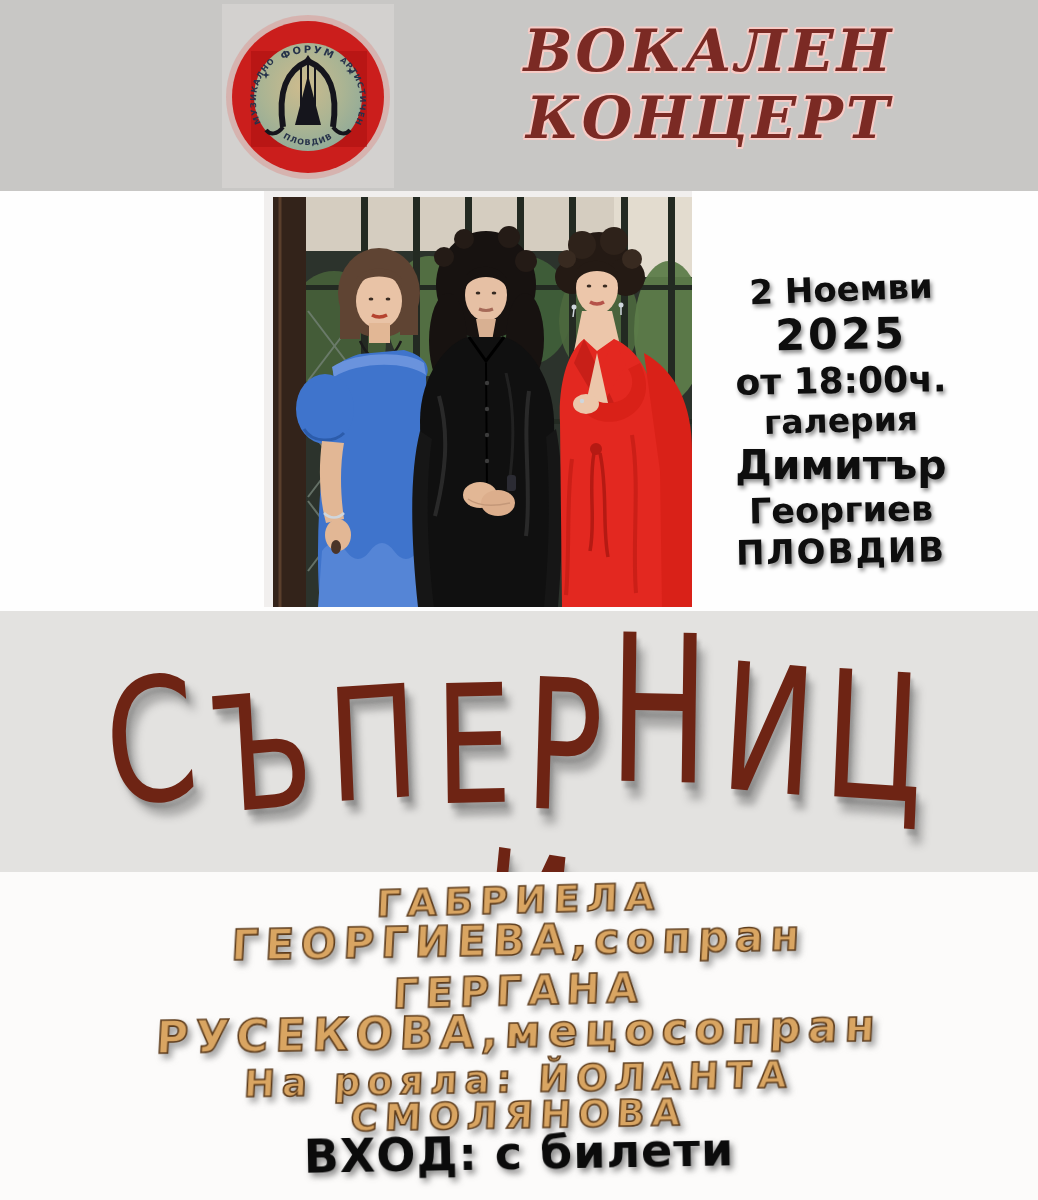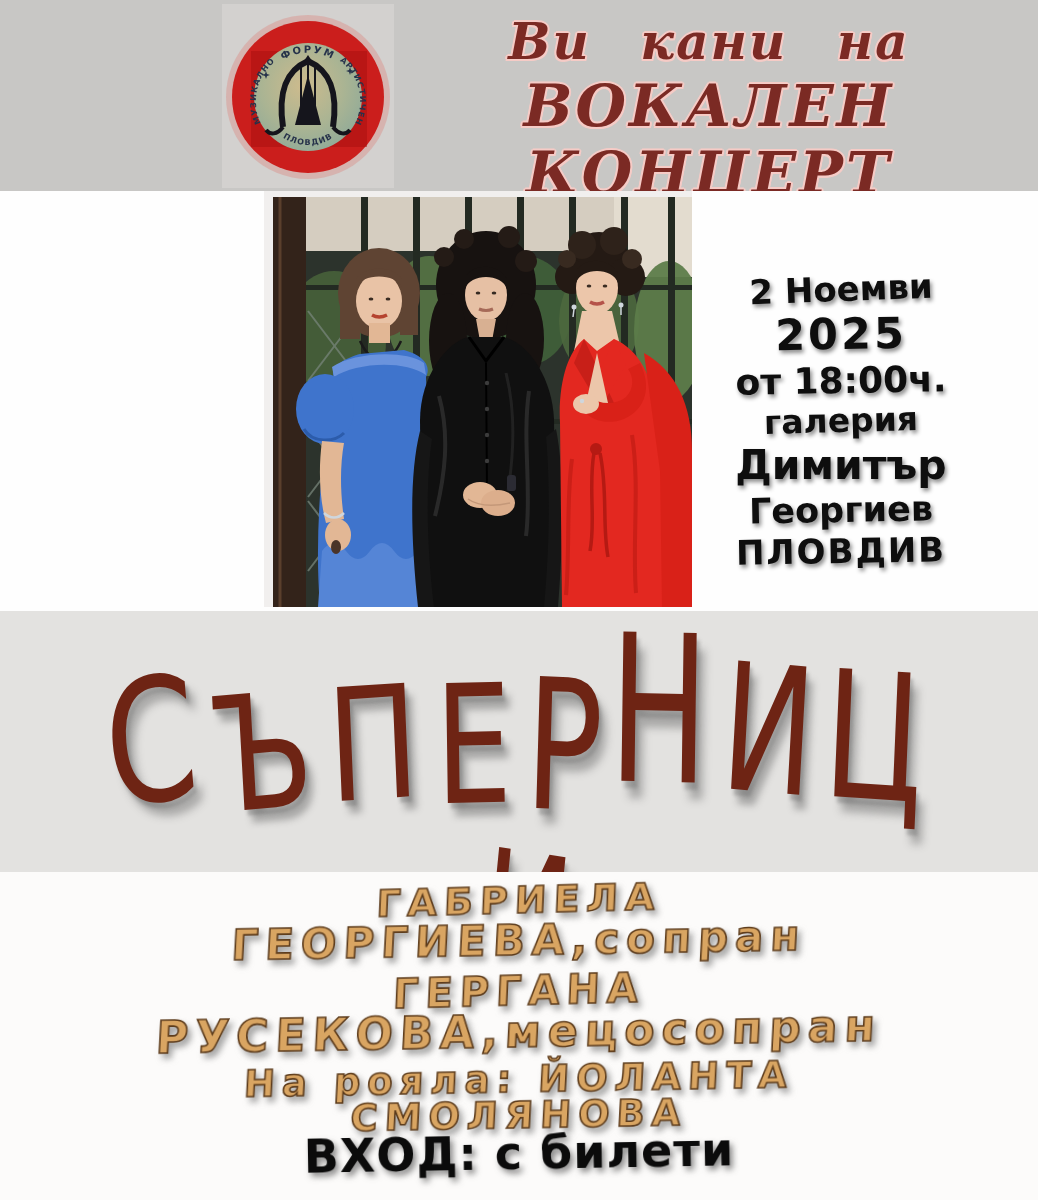--- a/index.html
+++ b/index.html
@@ -114,21 +114,20 @@
         <path d="M108,122 C114,130 121,130 125,125" stroke-width="4"></path>
         <path d="M83,70 L70,120 L96,120 Z" fill="#15151c" stroke="none"></path>
         <line x1="76" y1="62" x2="76" y2="114" stroke-width="2"></line>
         <line x1="83" y1="58" x2="83" y2="114" stroke-width="2"></line>
         <line x1="90" y1="62" x2="90" y2="114" stroke-width="2"></line>
         <path d="M83,50 L87,56 L83,62 L79,56 Z" fill="#15151c" stroke="none"></path>
       </g>
     </svg>
 
     <div class="invite">
-      <div class="line1">Ви кани на</div>
       <div class="line2">ВОКАЛЕН КОНЦЕРТ</div>
     </div>
   </div>
 
   <div class="band-photo">
 
     <svg class="photo-svg" width="428" height="416" viewBox="0 0 428 416">
 
       <rect x="0" y="0" width="428" height="416" fill="#2c332c"></rect>
       <rect x="8" y="6" width="420" height="54" fill="#d5cdc0"></rect>

